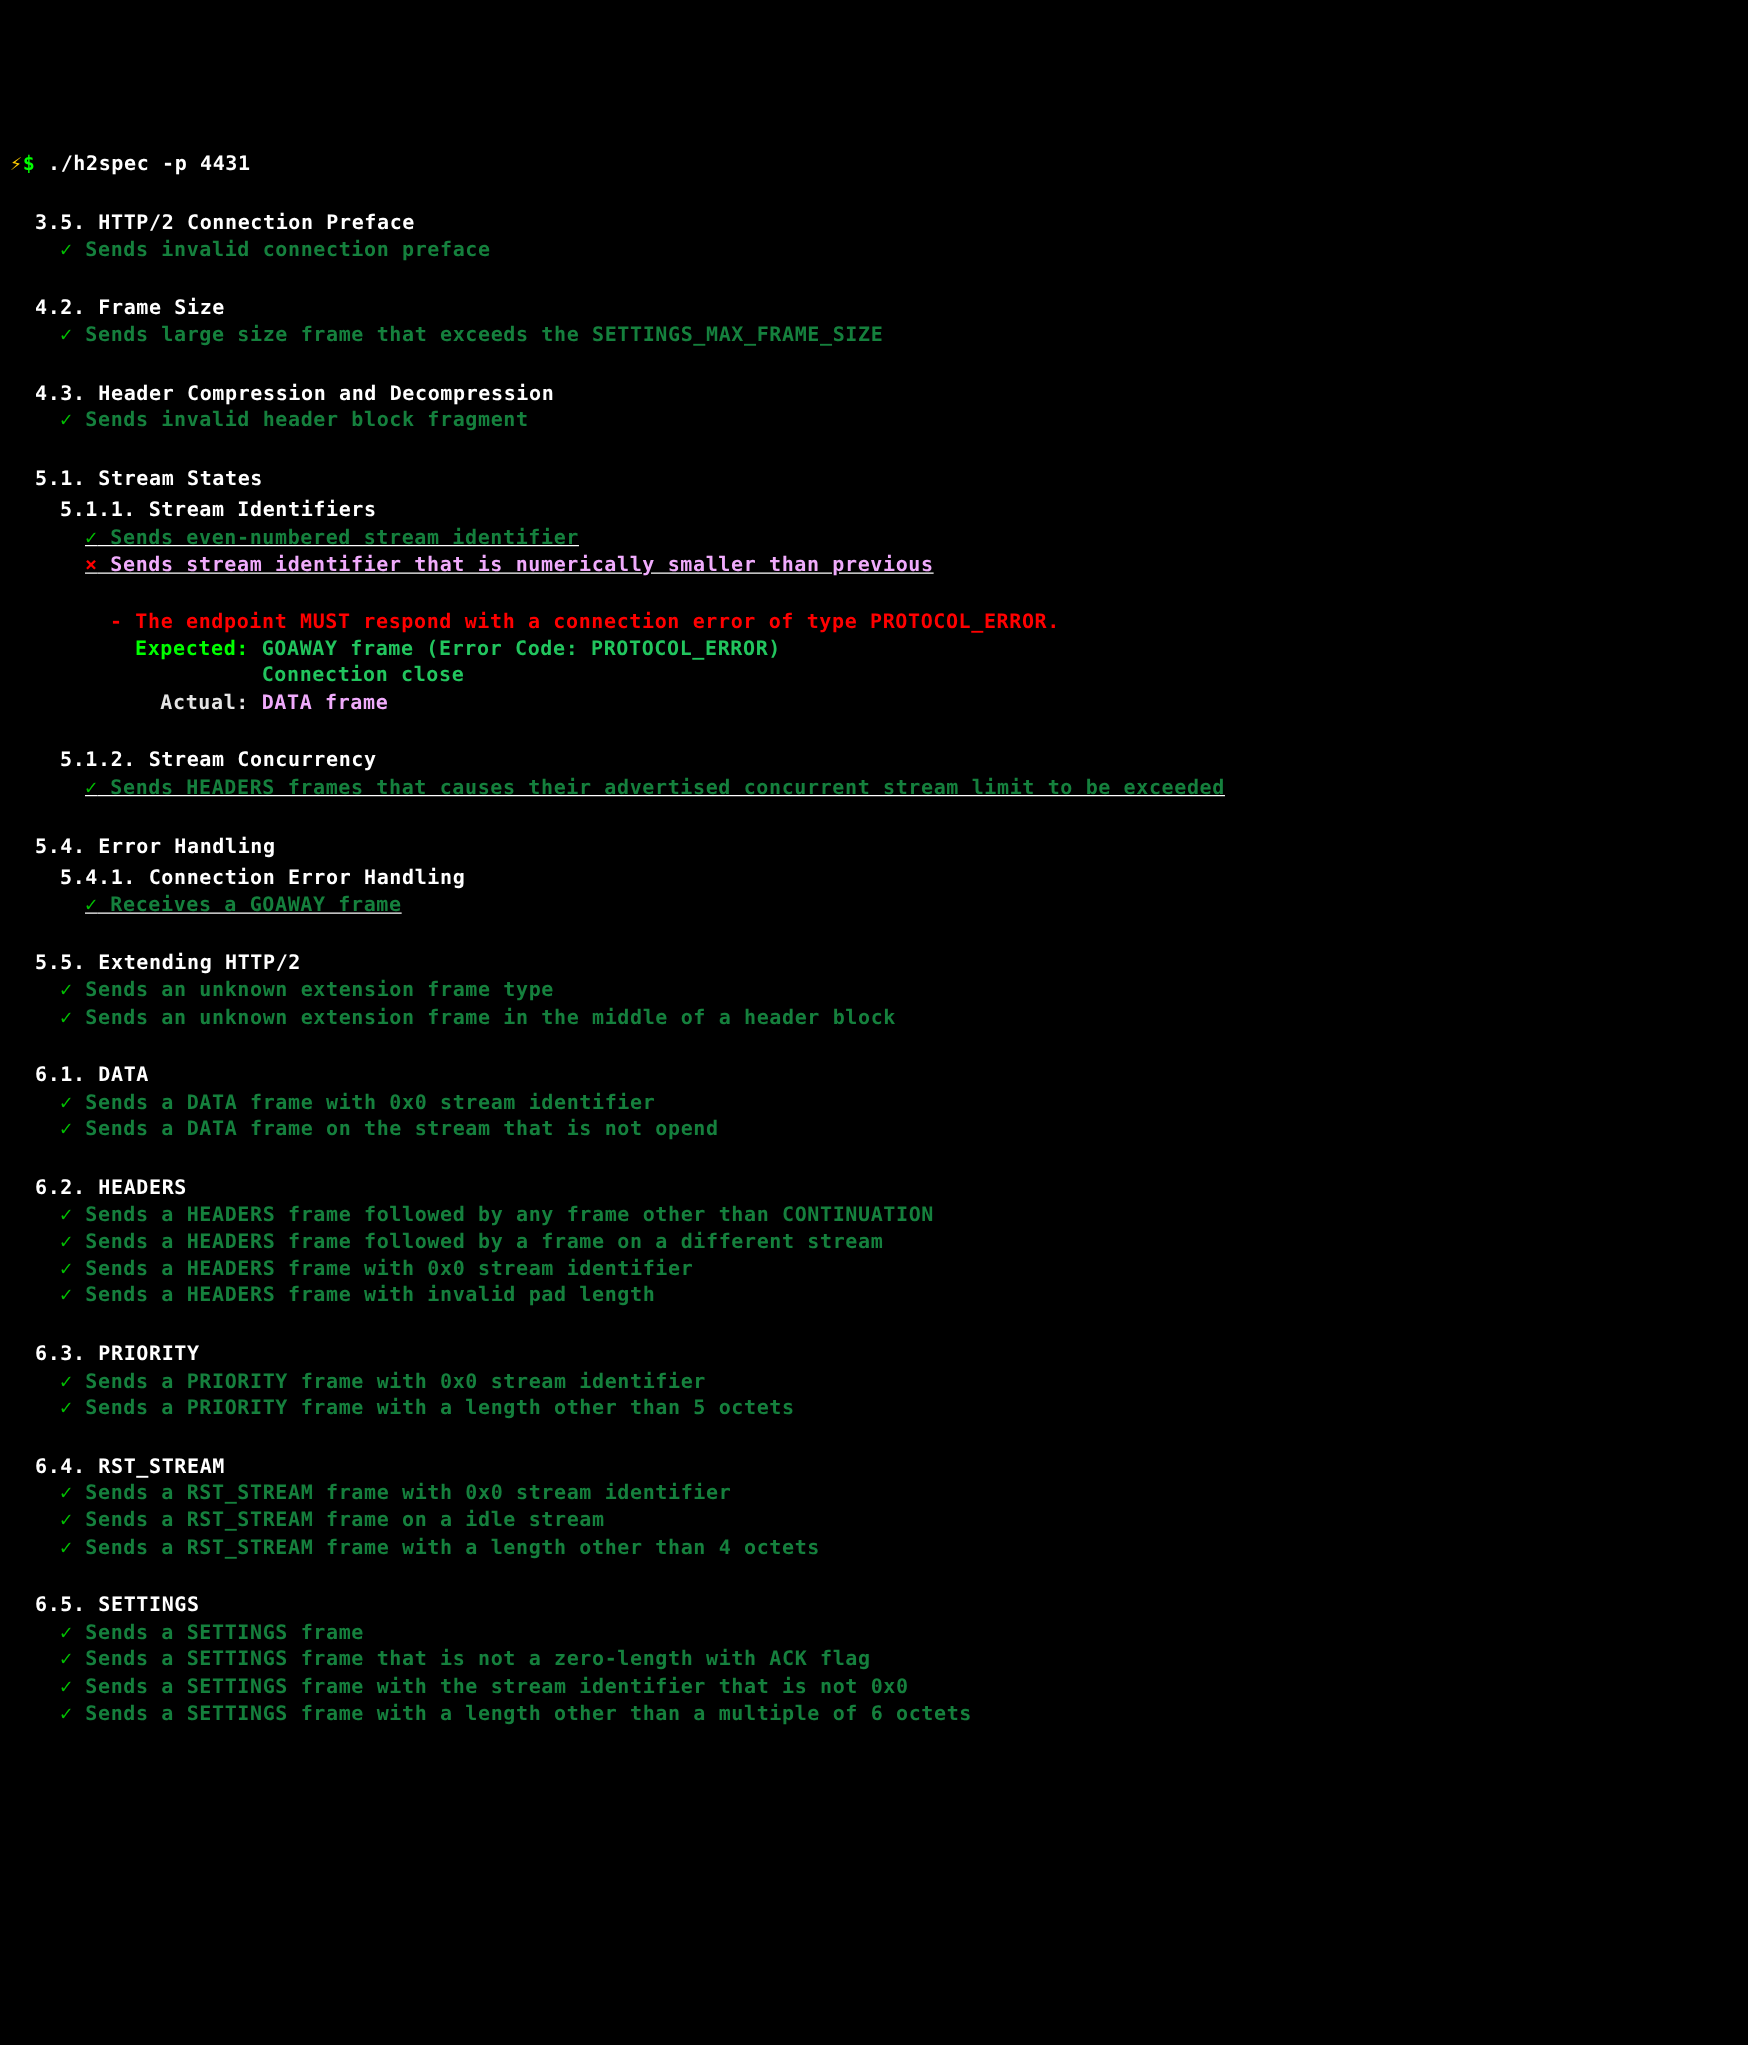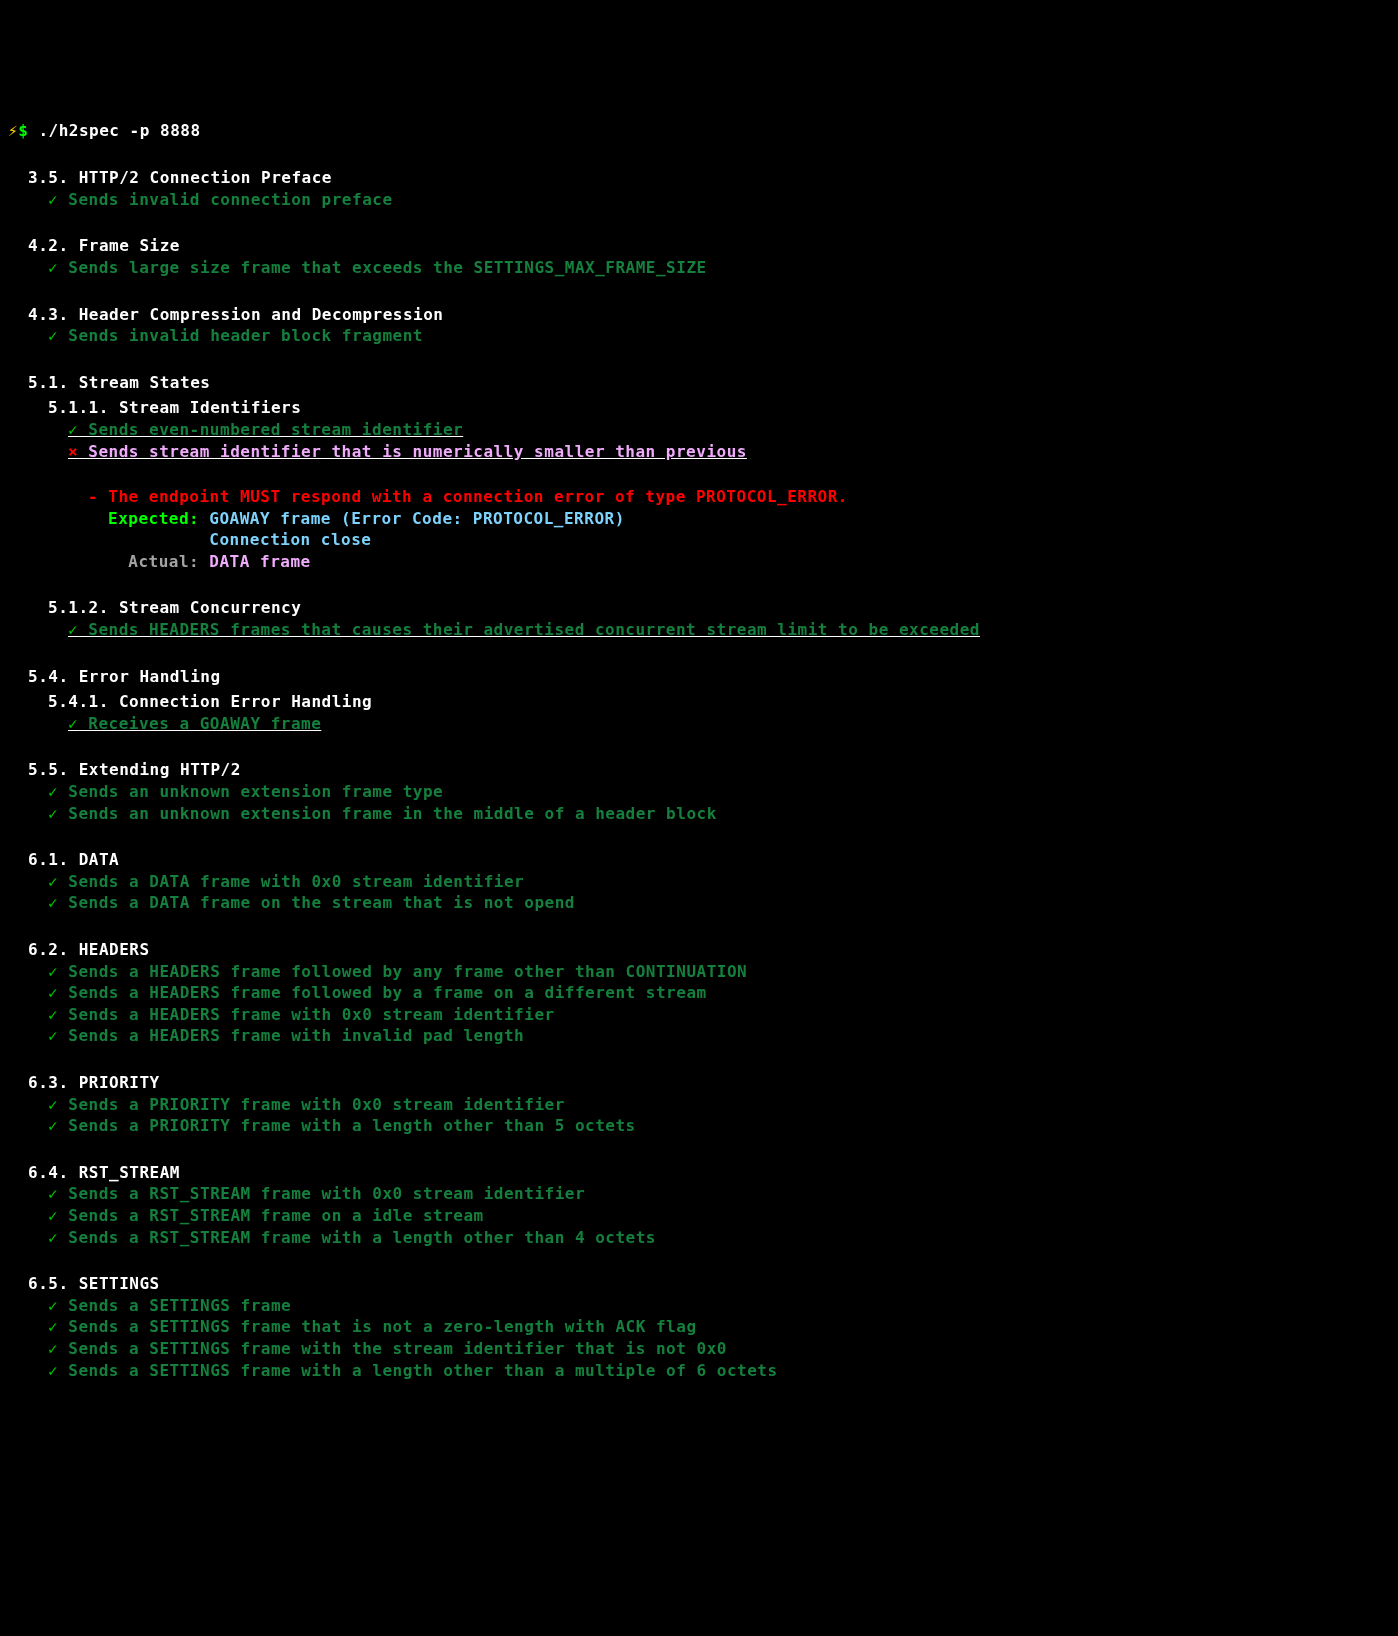--- a/index.html
+++ b/index.html
@@ -23,30 +23,30 @@
     .sub2 { padding-left: 40px; }
     .sub3 { padding-left: 60px; text-decoration: underline; }
     .sub4 { padding-left: 80px; }
     .sub5 { padding-left: 100px; }
     .pass-item { color: #15803d; }
     .check { color: #00c000; }
     .fail-item { color: #f0abfc; text-align: right; }
     .cross { color: #ff0000; }
     .fail-detail { color: #ff0000; margin-top: 24px; }
     .expected-label { color: #00ff00; margin-top: 36px; }
-    .expected-val { color: #7dd3fc; }
-    .actual-label { color: #a3a3a3; margin-top: 31px; }
+    .expected-val { color: #22c55e; }
+    .actual-label { color: #e5e5e5; margin-top: 31px; }
     .actual-val { color: #f0abfc; }
     .row { display: block; }
     .spacer { height: 21px; }
   </style>
 </head>
 <body>
 
 
 
 <div>
-<span class="row prompt-line"><span class="lightning">⚡</span><span class="dollar">$</span> <span class="command">./h2spec -p 8888</span></span>
+<span class="row prompt-line"><span class="lightning">⚡</span><span class="dollar">$</span> <span class="command">./h2spec -p 4431</span></span>
 <div id="sections"><span class="row section sub1">3.5. HTTP/2 Connection Preface</span><span class="row sub2"><span class="check">✓</span><span class="pass-item"> Sends invalid connection preface</span></span><div class="spacer"></div><span class="row section sub1">4.2. Frame Size</span><span class="row sub2"><span class="check">✓</span><span class="pass-item"> Sends large size frame that exceeds the SETTINGS_MAX_FRAME_SIZE</span></span><div class="spacer"></div><span class="row section sub1">4.3. Header Compression and Decompression</span><span class="row sub2"><span class="check">✓</span><span class="pass-item"> Sends invalid header block fragment</span></span><div class="spacer"></div><span class="row section sub1">5.1. Stream States</span><span class="row section sub2">5.1.1. Stream Identifiers</span><span class="row sub3"><span class="check">✓</span><span class="pass-item"> Sends even-numbered stream identifier</span></span><span class="row sub3"><span class="cross">×</span><span class="fail-item"> Sends stream identifier that is numerically smaller than previous</span></span><span class="row fail-detail sub4">- The endpoint MUST respond with a connection error of type PROTOCOL_ERROR.</span><span class="row sub5"><span class="expected-label">Expected: </span><span class="expected-val">GOAWAY frame (Error Code: PROTOCOL_ERROR)</span></span><span class="row sub5"><span>          </span><span class="expected-val">Connection close</span></span><span class="row sub5"><span>  </span><span class="actual-label">Actual: </span><span class="actual-val">DATA frame</span></span><div class="spacer"></div><span class="row section sub2">5.1.2. Stream Concurrency</span><span class="row sub3"><span class="check">✓</span><span class="pass-item"> Sends HEADERS frames that causes their advertised concurrent stream limit to be exceeded</span></span><div class="spacer"></div><span class="row section sub1">5.4. Error Handling</span><span class="row section sub2">5.4.1. Connection Error Handling</span><span class="row sub3"><span class="check">✓</span><span class="pass-item"> Receives a GOAWAY frame</span></span><div class="spacer"></div><span class="row section sub1">5.5. Extending HTTP/2</span><span class="row sub2"><span class="check">✓</span><span class="pass-item"> Sends an unknown extension frame type</span></span><span class="row sub2"><span class="check">✓</span><span class="pass-item"> Sends an unknown extension frame in the middle of a header block</span></span><div class="spacer"></div><span class="row section sub1">6.1. DATA</span><span class="row sub2"><span class="check">✓</span><span class="pass-item"> Sends a DATA frame with 0x0 stream identifier</span></span><span class="row sub2"><span class="check">✓</span><span class="pass-item"> Sends a DATA frame on the stream that is not opend</span></span><div class="spacer"></div><span class="row section sub1">6.2. HEADERS</span><span class="row sub2"><span class="check">✓</span><span class="pass-item"> Sends a HEADERS frame followed by any frame other than CONTINUATION</span></span><span class="row sub2"><span class="check">✓</span><span class="pass-item"> Sends a HEADERS frame followed by a frame on a different stream</span></span><span class="row sub2"><span class="check">✓</span><span class="pass-item"> Sends a HEADERS frame with 0x0 stream identifier</span></span><span class="row sub2"><span class="check">✓</span><span class="pass-item"> Sends a HEADERS frame with invalid pad length</span></span><div class="spacer"></div><span class="row section sub1">6.3. PRIORITY</span><span class="row sub2"><span class="check">✓</span><span class="pass-item"> Sends a PRIORITY frame with 0x0 stream identifier</span></span><span class="row sub2"><span class="check">✓</span><span class="pass-item"> Sends a PRIORITY frame with a length other than 5 octets</span></span><div class="spacer"></div><span class="row section sub1">6.4. RST_STREAM</span><span class="row sub2"><span class="check">✓</span><span class="pass-item"> Sends a RST_STREAM frame with 0x0 stream identifier</span></span><span class="row sub2"><span class="check">✓</span><span class="pass-item"> Sends a RST_STREAM frame on a idle stream</span></span><span class="row sub2"><span class="check">✓</span><span class="pass-item"> Sends a RST_STREAM frame with a length other than 4 octets</span></span><div class="spacer"></div><span class="row section sub1">6.5. SETTINGS</span><span class="row sub2"><span class="check">✓</span><span class="pass-item"> Sends a SETTINGS frame</span></span><span class="row sub2"><span class="check">✓</span><span class="pass-item"> Sends a SETTINGS frame that is not a zero-length with ACK flag</span></span><span class="row sub2"><span class="check">✓</span><span class="pass-item"> Sends a SETTINGS frame with the stream identifier that is not 0x0</span></span><span class="row sub2"><span class="check">✓</span><span class="pass-item"> Sends a SETTINGS frame with a length other than a multiple of 6 octets</span></span></div>
 </div>
 
 
 
 
 </body></html>

